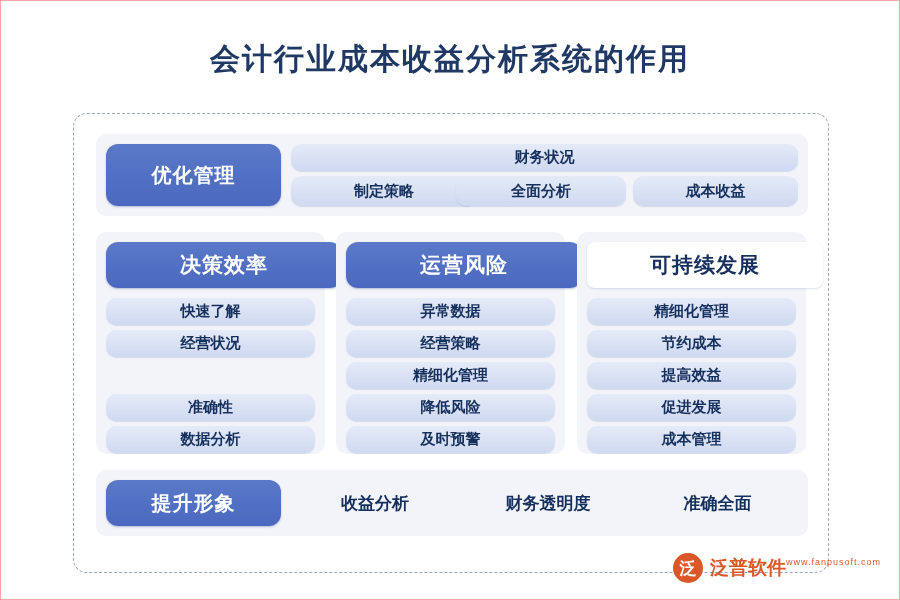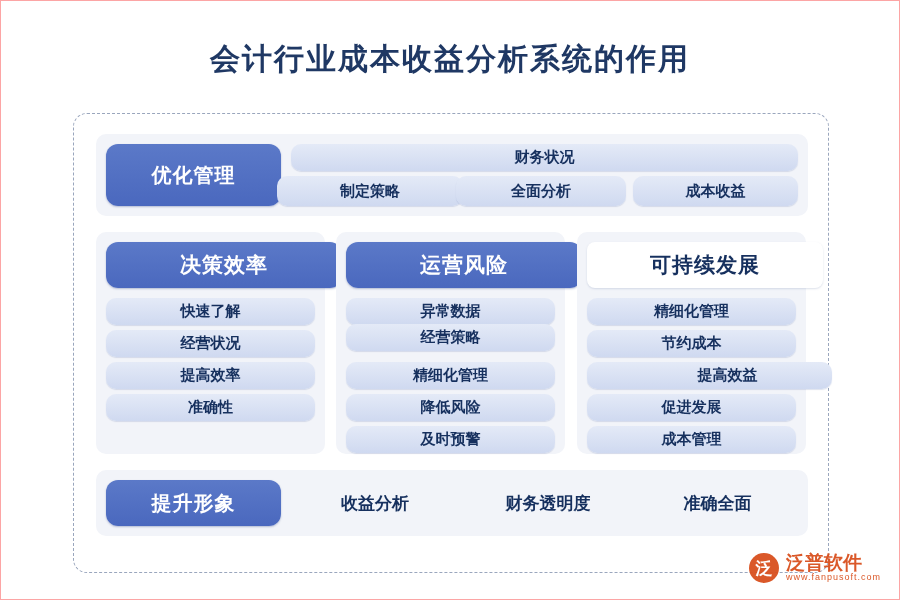--- a/index.html
+++ b/index.html
@@ -93,21 +93,21 @@
     width: 507px;
     height: 27px;
     font-size: 15px;
   }
   .top-sub {
     position: absolute;
     top: 42px;
     height: 30px;
     font-size: 15px;
   }
-  .top-sub.s0 { left: 181px; width: 186px; }
+  .top-sub.s0 { left: 195px; width: 186px; }
   .top-sub.s1 { left: 360px; width: 170px; }
   .top-sub.s2 { left: 537px; width: 165px; }
 
   
   .col {
     position: absolute;
     top: 118px;
     width: 229px;
     height: 222px;
     background: #f2f4f9;
@@ -191,21 +191,21 @@
     display: flex;
     align-items: center;
     justify-content: center;
     color: #ffffff;
     font-size: 17px;
     font-weight: bold;
     font-family: "DejaVu Serif", serif;
   }
   .logo-text {
     display: flex;
-    flex-direction: column;
+    flex-direction: row;
     line-height: 1.05;
     justify-content: flex-end;
   }
   .logo-main {
     font-size: 19px;
     font-weight: bold;
     color: #d9501e;
     font-family: "DejaVu Serif", serif;
   }
   .logo-sub {
@@ -229,38 +229,38 @@
       <div class="cell top-wide">财务状况</div>
       <div class="cell top-sub s0">制定策略</div>
       <div class="cell top-sub s1">全面分析</div>
       <div class="cell top-sub s2">成本收益</div>
     </div>
 
     <div class="col c0">
       <div class="blue-head col-head">决策效率</div>
       <div class="cell col-item" style="top:66px;">快速了解</div>
       <div class="cell col-item" style="top:98px;">经营状况</div>
-      <div class="cell col-item" style="top:130px;">提高效率</div>
       <div class="cell col-item" style="top:162px;">准确性</div>
+      <div class="cell col-item" style="top:194px;">数据分析</div>
     </div>
 
     <div class="col c1">
       <div class="blue-head col-head">运营风险</div>
       <div class="cell col-item" style="top:66px;">异常数据</div>
-      <div class="cell col-item" style="top:92px;">经营策略</div>
+      <div class="cell col-item" style="top:98px;">经营策略</div>
       <div class="cell col-item" style="top:130px;">精细化管理</div>
       <div class="cell col-item" style="top:162px;">降低风险</div>
       <div class="cell col-item" style="top:194px;">及时预警</div>
     </div>
 
     <div class="col c2">
       <div class="col-head plain">可持续发展</div>
       <div class="cell col-item" style="top:66px;">精细化管理</div>
       <div class="cell col-item" style="top:98px;">节约成本</div>
-      <div class="cell col-item" style="top:130px;padding-left:36px;">提高效益</div>
+      <div class="cell col-item" style="top:130px;">提高效益</div>
       <div class="cell col-item" style="top:194px;">成本管理</div>
       <div class="cell col-item" style="top:162px;">促进发展</div>
     </div>
 
     <div class="band band-bottom">
       <div class="blue-head bot-head">提升形象</div>
       <div class="cell bot-item b0">收益分析</div>
       <div class="cell bot-item b1">财务透明度</div>
       <div class="cell bot-item b2">准确全面</div>
     </div>

